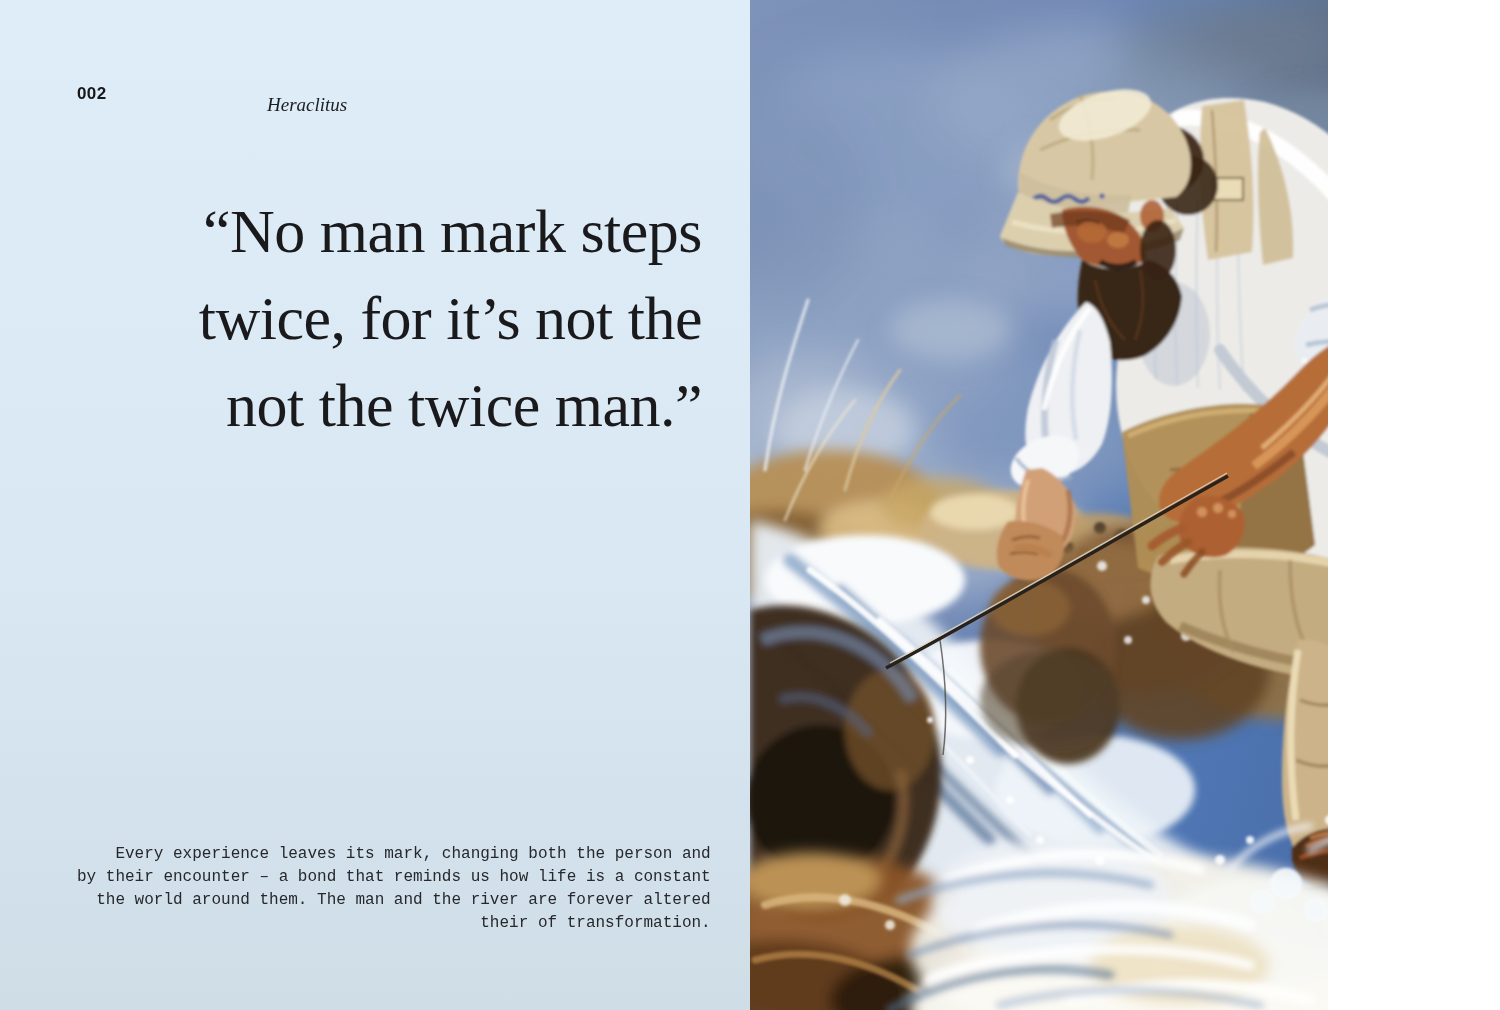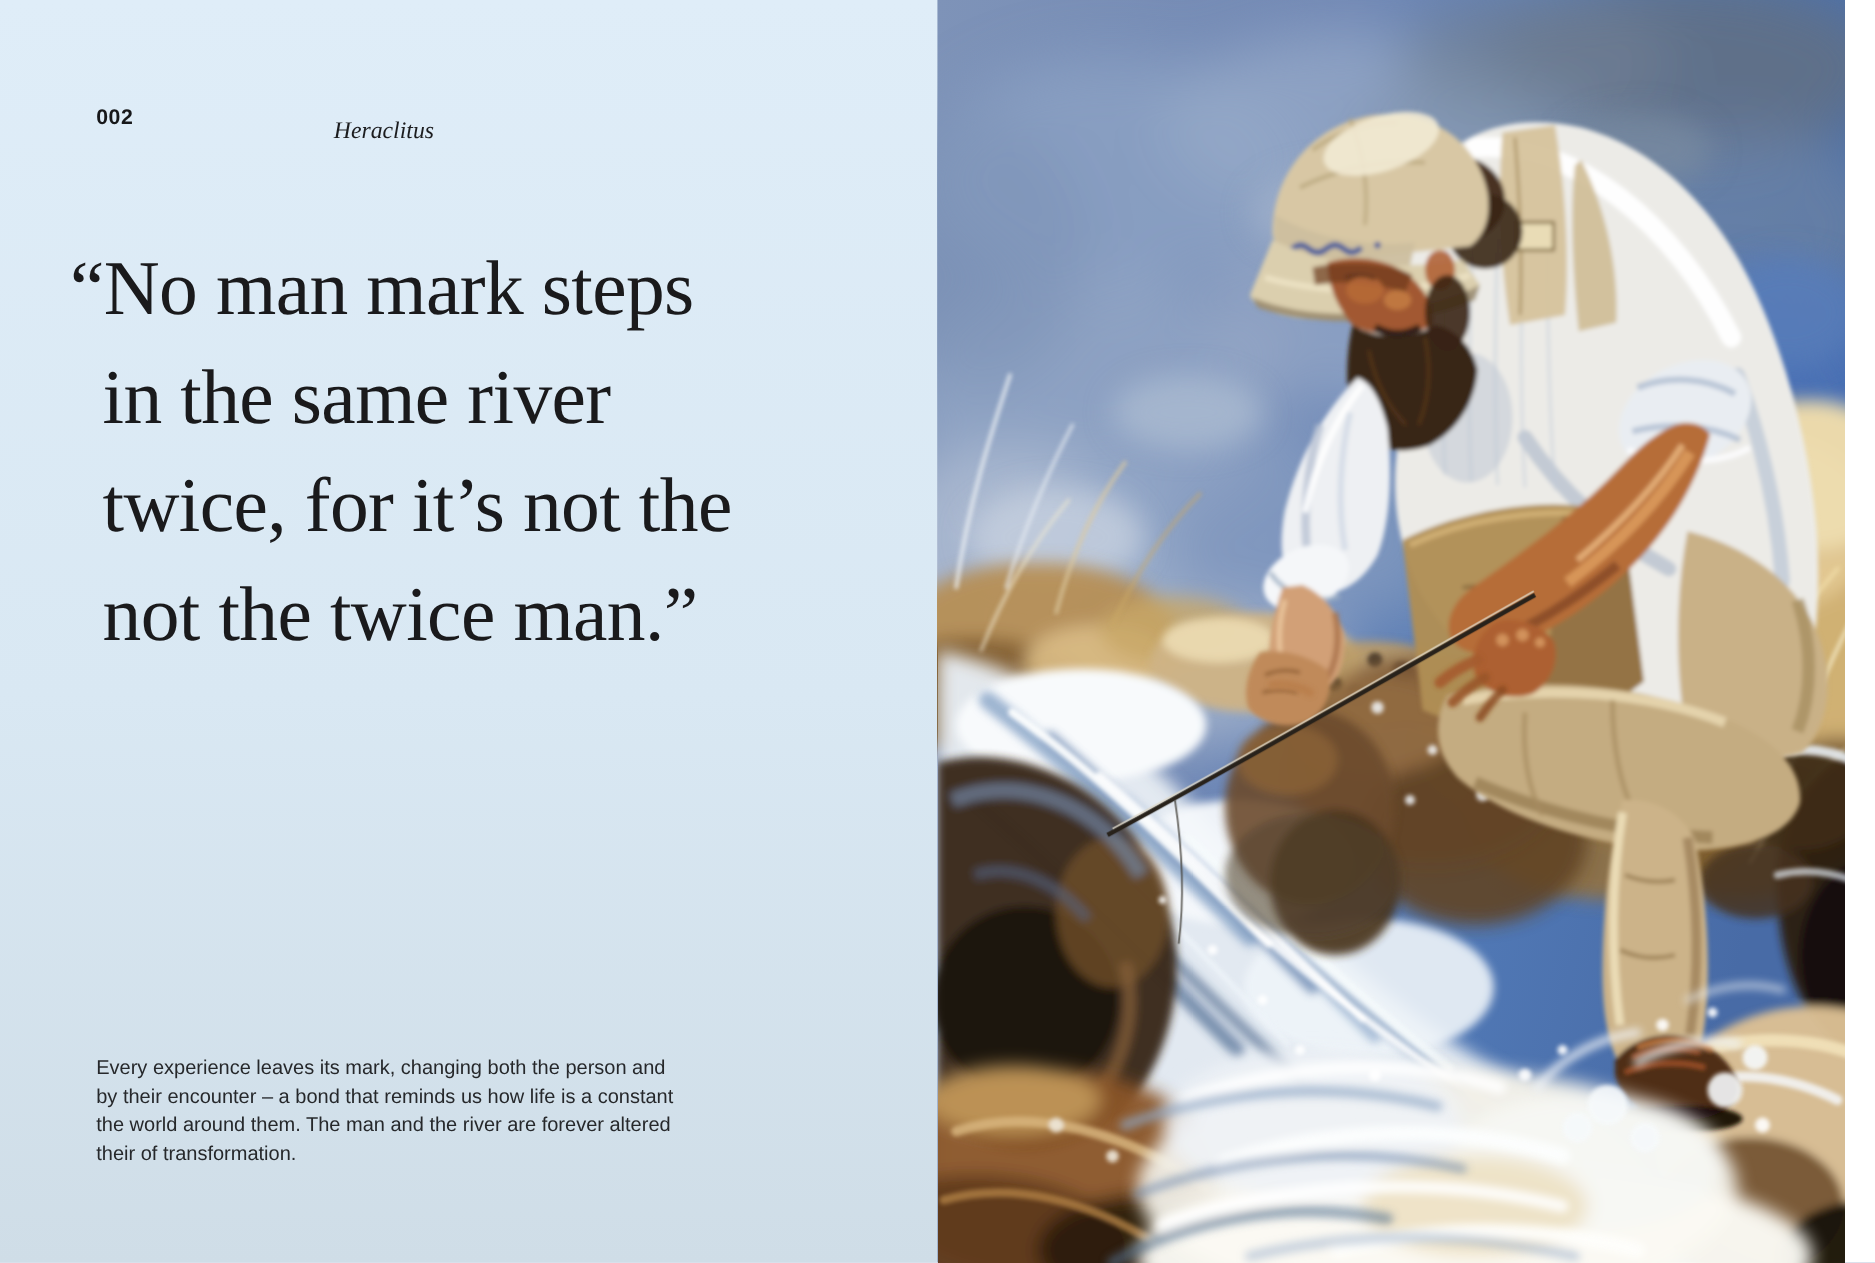--- a/index.html
+++ b/index.html
@@ -1,44 +1,43 @@
 <!DOCTYPE html>
 <html><head>
 <meta charset="utf-8">
 <style>
   html,body{margin:0;padding:0;background:#ffffff;}
-  .page{position:relative;width:1476px;height:1010px;overflow:hidden;display:flex;font-family:"Liberation Sans",sans-serif;}
+  .page{position:relative;width:1328px;height:1010px;overflow:hidden;display:flex;font-family:"Liberation Sans",sans-serif;text-align:right;}
   .left-panel{position:relative;width:750px;height:1010px;flex:0 0 750px;
     background:linear-gradient(180deg,#dfedf8 0%,#d9e8f3 55%,#cfdde7 100%);}
   .page-number{position:absolute;left:77px;top:84px;font-family:"Liberation Sans",sans-serif;
     font-weight:bold;font-size:17px;letter-spacing:.4px;color:#17181a;}
   .author{position:absolute;left:267px;top:94px;font-family:"Liberation Serif",serif;
     font-style:italic;font-size:19px;color:#1c1d1f;}
   .quote{position:absolute;left:82px;top:188px;width:620px;font-family:"Liberation Serif",serif;
     font-size:62px;line-height:87px;color:#1a1a1c;letter-spacing:-.5px;}
   .quote .q-line{white-space:nowrap;}
   .quote .q-line:first-child{text-indent:-26px;}
-  .caption{position:absolute;left:77px;top:843px;font-family:Liberation Sans, sans-serif;
+  .caption{position:absolute;left:77px;top:843px;font-family:Liberation Mono, monospace;
     font-size:16px;line-height:23px;color:#26282b;}
   .caption .c-line{white-space:nowrap;}
   .art-panel{position:relative;width:750px;height:1010px;flex:0 0 750px;overflow:hidden;background:#6d86b2;}
   .art-panel svg{display:block;}
 </style>
 </head>
 <body>
 
 <div class="page">
 
   <div class="left-panel">
     <div class="page-number">002</div>
     <div class="author">Heraclitus</div>
 
     <div class="quote">
       <div class="q-line">“No man mark steps</div>
-      <div class="q-line">in the same river</div>
       <div class="q-line">twice, for it’s not the</div>
       <div class="q-line">not the twice man.”</div>
     </div>
 
     <div class="caption">
       <div class="c-line">Every experience leaves its mark, changing both the person and</div>
       <div class="c-line">by their encounter – a bond that reminds us how life is a constant</div>
       <div class="c-line">the world around them. The man and the river are forever altered</div>
       <div class="c-line">their of transformation.</div>
     </div>

